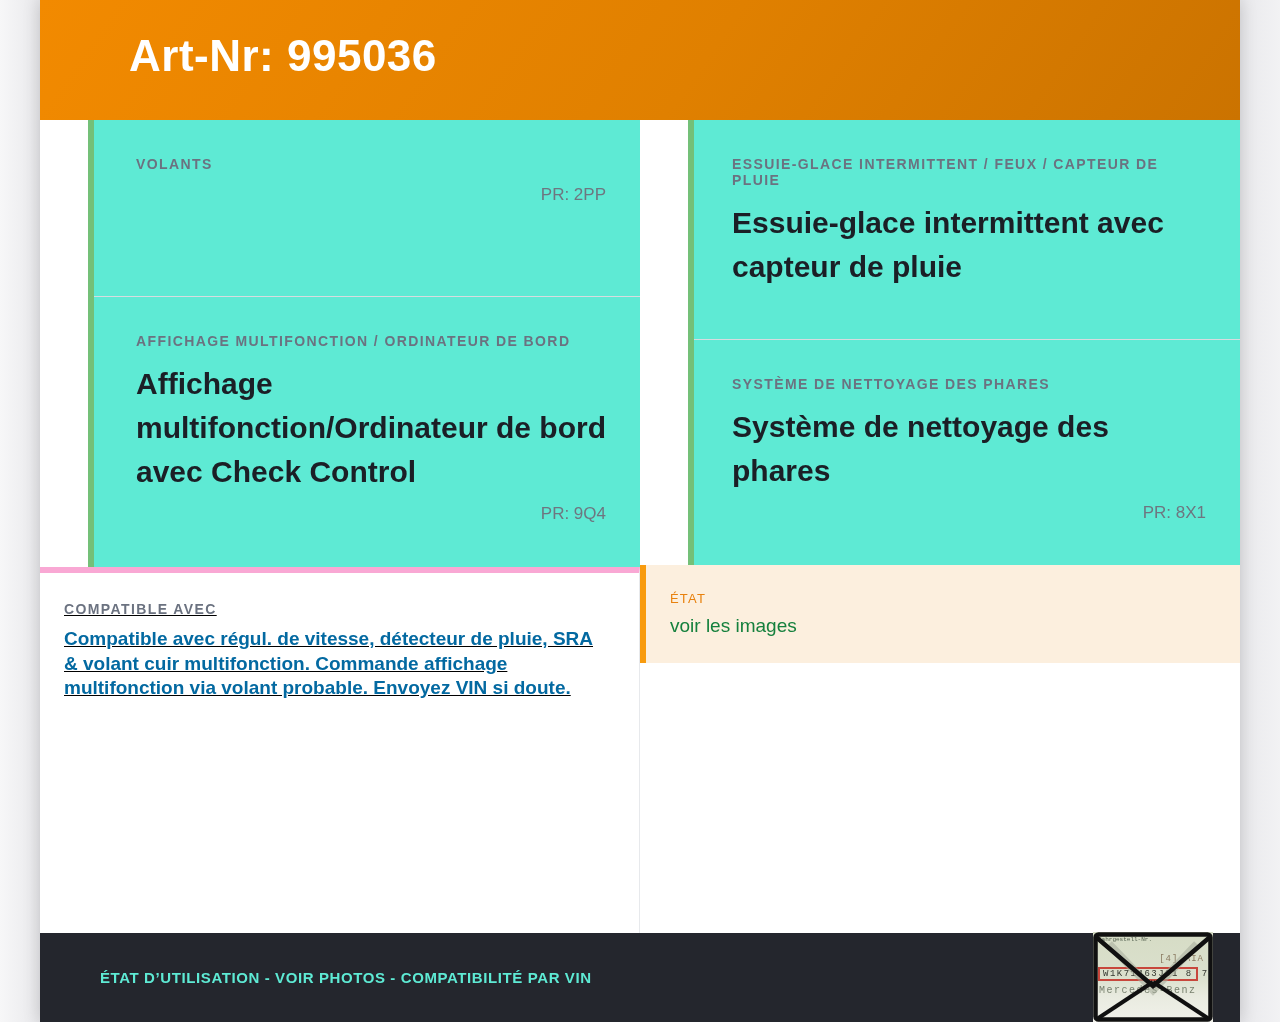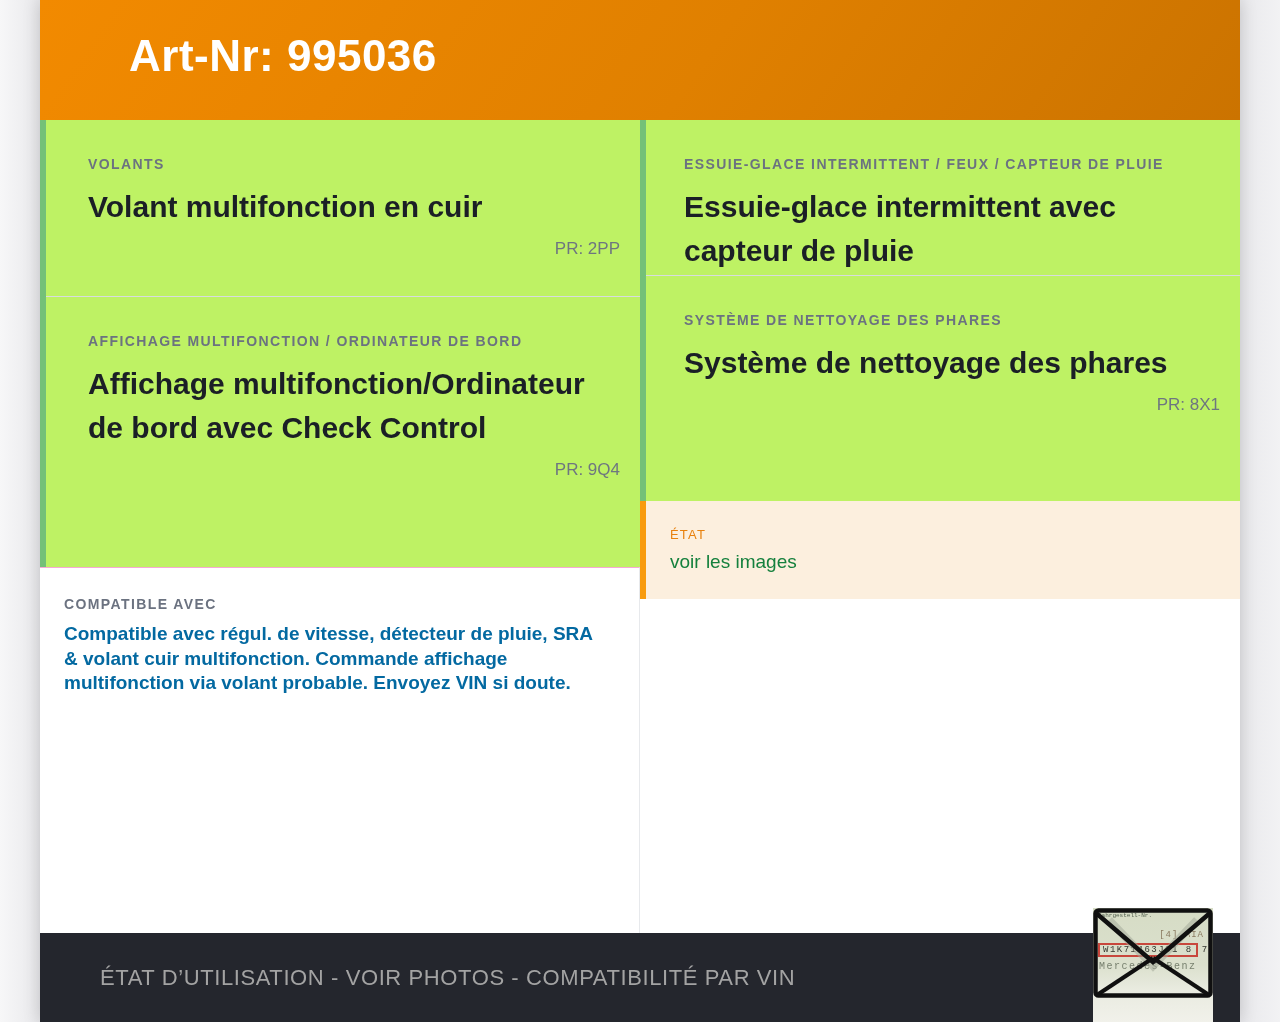--- a/index.html
+++ b/index.html
@@ -23,47 +23,47 @@
   .header h1 {
     color:#ffffff; font-size:44px; font-weight:800; letter-spacing:.5px;
     margin-top:-8px;
   }
 
   
   .content { display:flex; height:813px; background:#ffffff; }
   .col { width:600px; display:flex; flex-direction:column; }
 
   .card {
-    background:#bef264; border-left:6px solid #74c078;
-    padding:36px 20px 0 42px; position:relative;
+    background:#5eead4; border-left:6px solid #74c078;
+    padding:36px 34px 0 42px; position:relative;margin-left:48px;
   }
   .card.divider::after {
     content:""; position:absolute; left:0; right:0; bottom:0; height:1px;
     background:#d7dcdf;
   }
   .card .label, .plain .label {
     font-size:14px; font-weight:700; color:#6b7280; letter-spacing:1.4px;
     text-transform:uppercase; margin-bottom:13px;
   }
   .card .title {
     font-size:30px; line-height:44px; font-weight:700; color:#1b1f26;
     margin-bottom:10px;
   }
   .card .pr { font-size:17px; color:#6e7680;text-align:right; }
 
   .h-l1 { height:177px; }
   .h-l2 { height:223px; }
   .h-l3 { height:270px; }
-  .h-r1 { height:156px; }
+  .h-r1 { height:220px; }
   .h-r2 { height:225px; }
   .col-right .card { padding-left:38px; }
 
   .compat {
     flex:1; background:#ffffff; padding:28px 30px 0 24px;
-    border-right:1px solid #e7e9ec; border-top:1px solid #f9a8d4;
+    border-right:1px solid #e7e9ec; border-top:6px solid #f9a8d4;text-decoration:underline;
   }
   .compat .label { margin-bottom:10px; }
   .compat .body {
     font-size:19px; line-height:24.5px; font-weight:600; color:#0369a1;
   }
 
   .etat {
     height:98px; background:#fcefde; border-left:6px solid #f89b0e;
     padding:26px 30px 0 24px;
   }
@@ -74,26 +74,26 @@
   .etat .body { font-size:19px; color:#15803d; }
 
   .filler { flex:1; background:#ffffff; }
 
   
   .footer {
     height:89px; background:#24262d; display:flex; align-items:center;
     padding-left:60px; position:relative;
   }
   .footer .bar-text {
-    color:#a3a3a3; font-size:22px; font-weight:400; letter-spacing:.6px;
+    color:#5eead4; font-size:15px; font-weight:700; letter-spacing:.6px;
   }
 
   
   .doc-wrap {
-    position:absolute; right:27px; bottom:0; width:120px; height:114px; z-index:3;
+    position:absolute; right:27px; bottom:0; width:120px; height:90px; z-index:3;
   }
   .doc {
     position:absolute; inset:0;
     background:linear-gradient(180deg,#d6dcc5 0%,#dbe0cd 50%,#e9ebe0 72%,#f1f1ea 100%);
     font-family:"Liberation Mono","DejaVu Sans Mono",monospace;
     overflow:hidden;
   }
   .doc .tiny { position:absolute; left:5px; top:4px; font-size:6px; color:#53604f; }
   .doc .line1 { position:absolute; right:9px; top:22px; font-size:9px; color:#8a7a60; letter-spacing:1px; }
   .doc .vin-row { position:absolute; left:5px; top:35px; display:flex; align-items:center; }
@@ -112,21 +112,20 @@
 
   <div class="header">
     <h1>Art-Nr: 995036</h1>
   </div>
 
   <div class="content">
 
     <div class="col col-left">
       <div class="card h-l1 divider">
         <div class="label">VOLANTS</div>
-        <div class="title">Volant multifonction en cuir</div>
         <div class="pr">PR: 2PP</div>
       </div>
       <div class="card h-l3">
         <div class="label">AFFICHAGE MULTIFONCTION / ORDINATEUR DE BORD</div>
         <div class="title">Affichage multifonction/Ordinateur de bord avec Check Control</div>
         <div class="pr">PR: 9Q4</div>
       </div>
       <div class="compat plain">
         <div class="label">COMPATIBLE AVEC</div>
         <div class="body">Compatible avec régul. de vitesse, détecteur de pluie, SRA &amp; volant cuir multifonction. Commande affichage multifonction via volant probable. Envoyez VIN si doute.</div>

